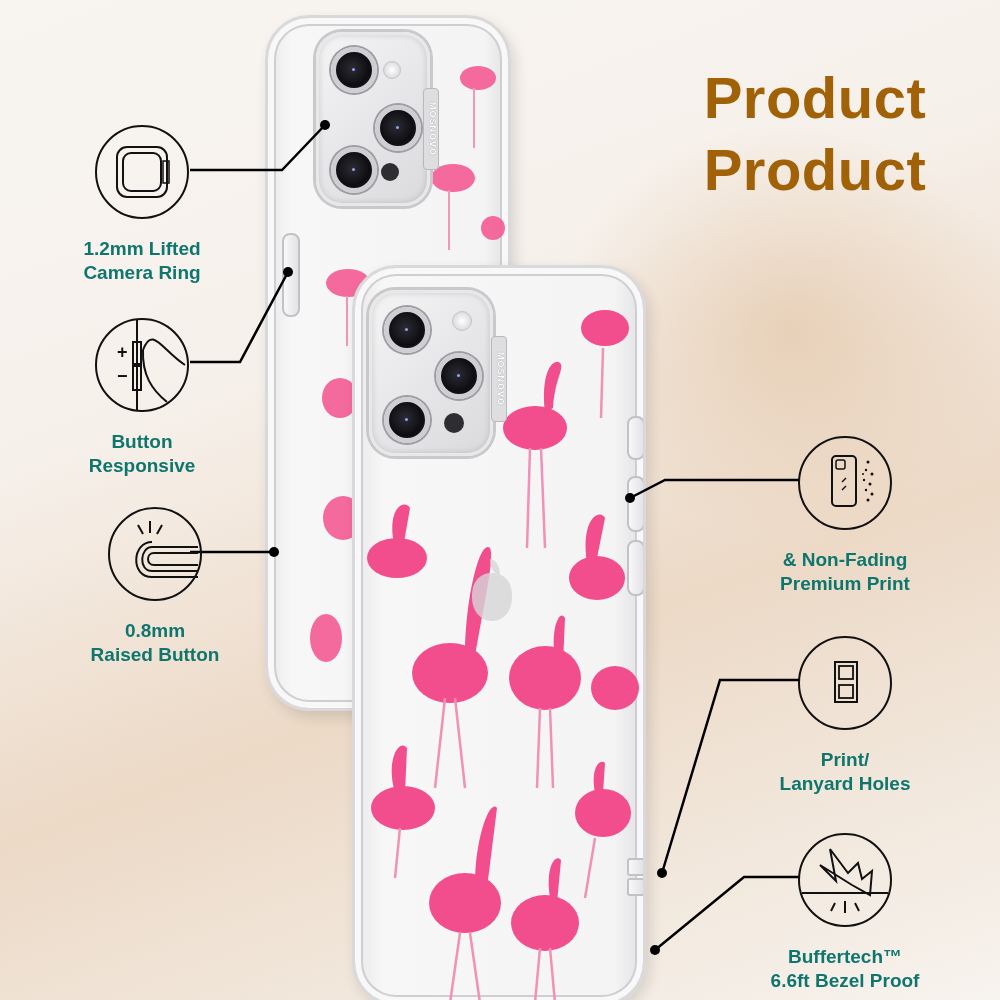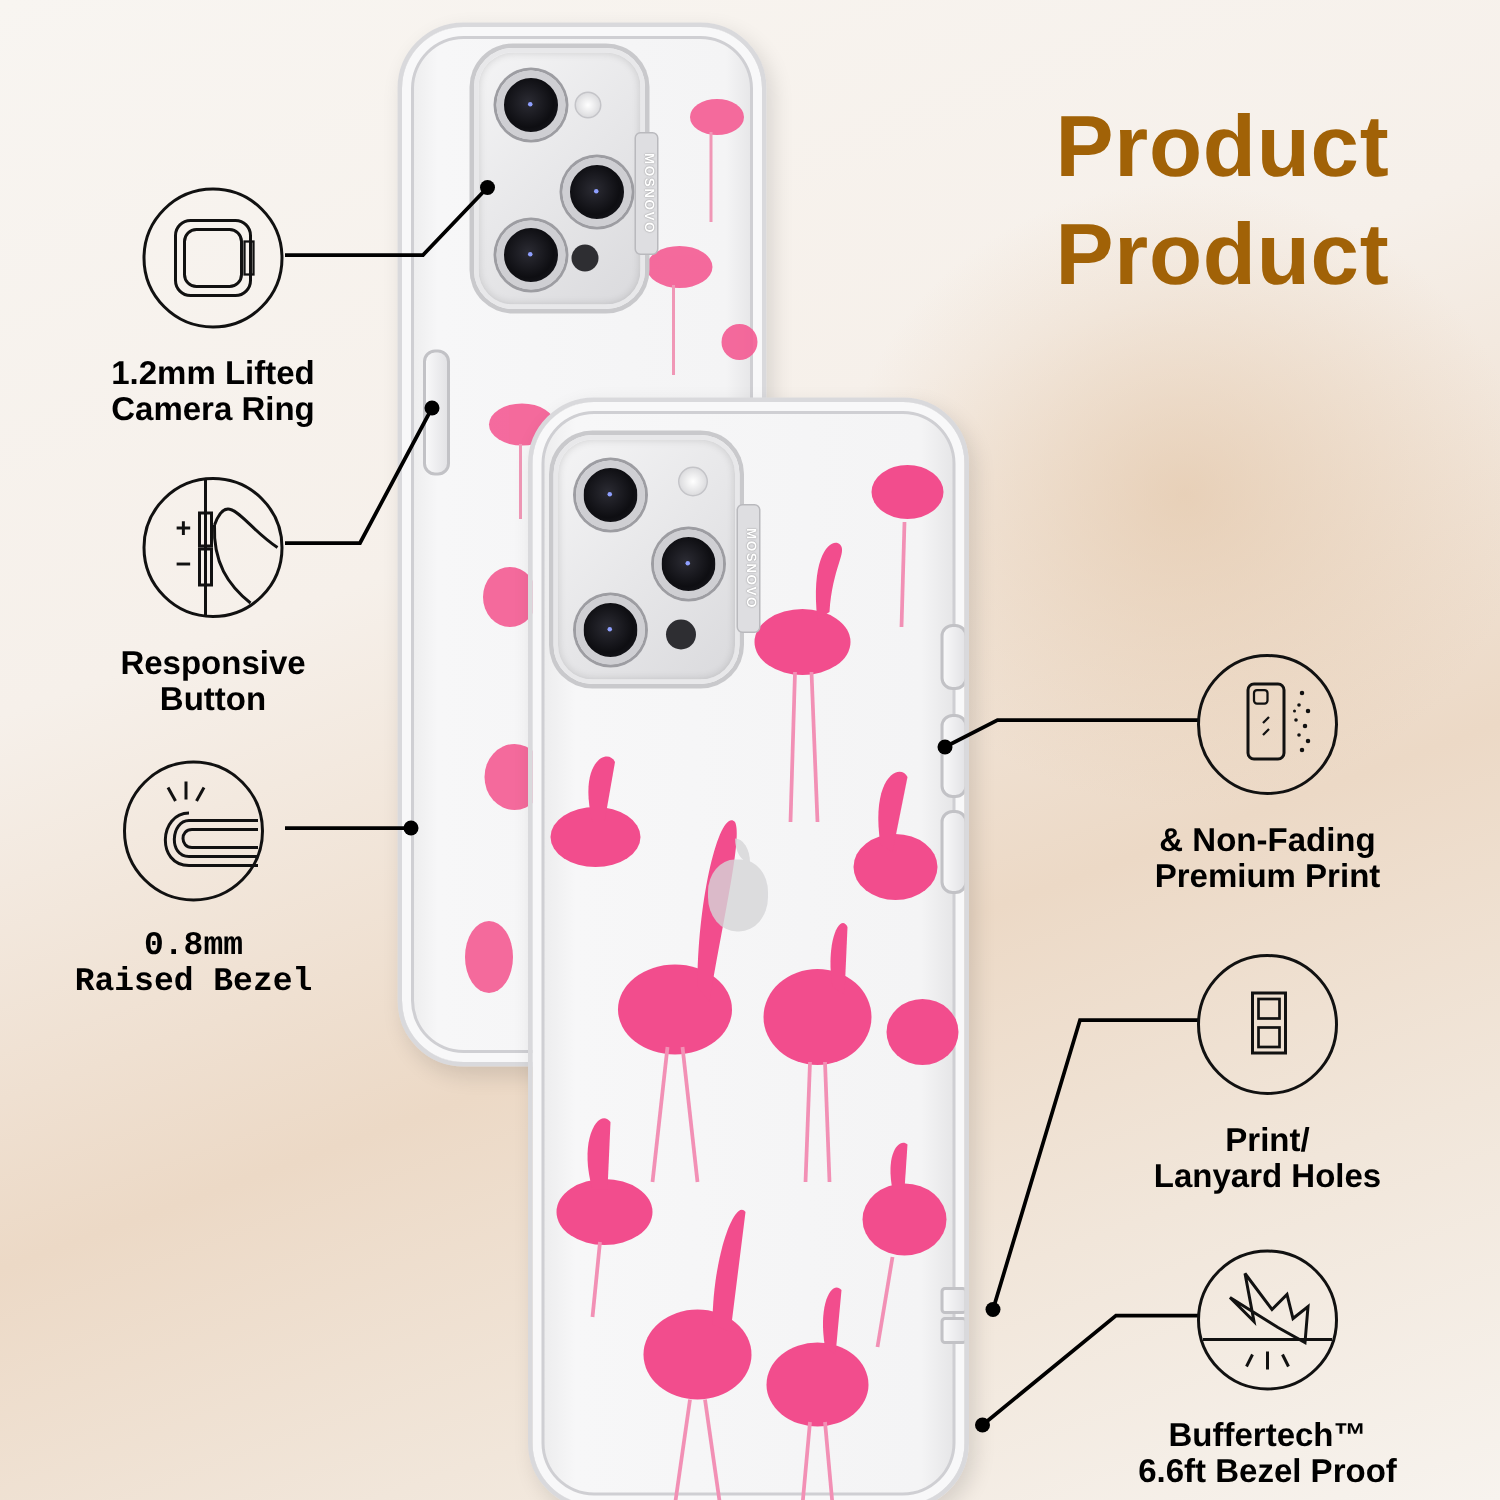--- a/index.html
+++ b/index.html
@@ -16,21 +16,21 @@
     position:absolute; left:640px; top:62px; width:350px; text-align:center;
     font-weight:700; font-size:58px; line-height:72px; color:#a16207; letter-spacing:0.5px;
   }
   .feature { position:absolute; width:220px; text-align:center; }
   .feature .icon-circle {
     width:90px; height:90px; border:2px solid #111; border-radius:50%;
     margin:0 auto; position:relative; background:transparent;
   }
   .feature .icon-circle svg { position:absolute; left:0; top:0; width:90px; height:90px; }
   .feature .label {
-    margin-top:18px; font-weight:700; font-size:22px; line-height:24px; color:#000000;
+    margin-top:18px; font-weight:700; font-size:19px; line-height:24px; color:#0f766e;
   }
   .connectors { position:absolute; left:0; top:0; width:1000px; height:1000px; pointer-events:none; }
 
   
   .phone {
     position:absolute; border-radius:44px;
     background: linear-gradient(90deg, #e9e9ea 0%, #f7f7f8 10%, #f4f4f5 90%, #e1e1e3 100%);
     border:3px solid #d9d9dc;
     box-shadow: inset 0 0 0 6px rgba(255,255,255,0.85), inset 0 0 0 8px #cfcfd3, 4px 6px 14px rgba(0,0,0,0.12);
     overflow:hidden;
@@ -206,41 +206,41 @@
       <line x1="40" y1="0" x2="40" y2="90" stroke="#111" stroke-width="2"></line>
       <rect x="36" y="22" width="8" height="22" fill="none" stroke="#111" stroke-width="2"></rect>
       <rect x="36" y="46" width="8" height="24" fill="none" stroke="#111" stroke-width="2"></rect>
       <path d="M46 30 C55 5 65 30 88 45" fill="none" stroke="#111" stroke-width="2"></path>
       <path d="M46 30 C45 55 55 70 70 82" fill="none" stroke="#111" stroke-width="2"></path>
       <text x="20" y="38" font-size="18" font-weight="700" fill="#111" font-family="Liberation Sans, sans-serif">+</text>
       <text x="20" y="62" font-size="18" font-weight="700" fill="#111" font-family="Liberation Sans, sans-serif">−</text>
     </svg>
   </div>
   <div class="label">
+    <div>Button</div>
     <div>Responsive</div>
-    <div>Button</div>
-  </div>
-</div>
-
-<div class="feature" style="left:19px; top:507px;font-family:Liberation Mono, monospace;">
+  </div>
+</div>
+
+<div class="feature" style="left:45px; top:507px;">
   <div class="icon-circle">
     <svg viewBox="0 0 90 90">
       <g fill="none" stroke="#111" stroke-width="2">
         <path d="M88 38 L42 38 C30 38 28 62 42 62 L88 62"></path>
         <path d="M88 44 L44 44 C36 44 36 56 44 56 L88 56"></path>
         <path d="M42 33 C22 33 20 68 42 68 L88 68"></path>
         <line x1="40" y1="12" x2="40" y2="24"></line>
         <line x1="28" y1="16" x2="33" y2="25"></line>
         <line x1="52" y1="16" x2="47" y2="25"></line>
       </g>
     </svg>
   </div>
   <div class="label">
     <div>0.8mm</div>
-    <div>Raised Bezel</div>
+    <div>Raised Button</div>
   </div>
 </div>
 
 <div class="feature" style="left:735px; top:436px;">
   <div class="icon-circle">
     <svg viewBox="0 0 90 90">
       <rect x="32" y="18" width="24" height="50" rx="4" fill="none" stroke="#111" stroke-width="2"></rect>
       <rect x="36" y="22" width="9" height="9" rx="2" fill="none" stroke="#111" stroke-width="1.5"></rect>
       <line x1="42" y1="44" x2="46" y2="40" stroke="#111" stroke-width="1.5"></line>
       <line x1="42" y1="52" x2="46" y2="48" stroke="#111" stroke-width="1.5"></line>

